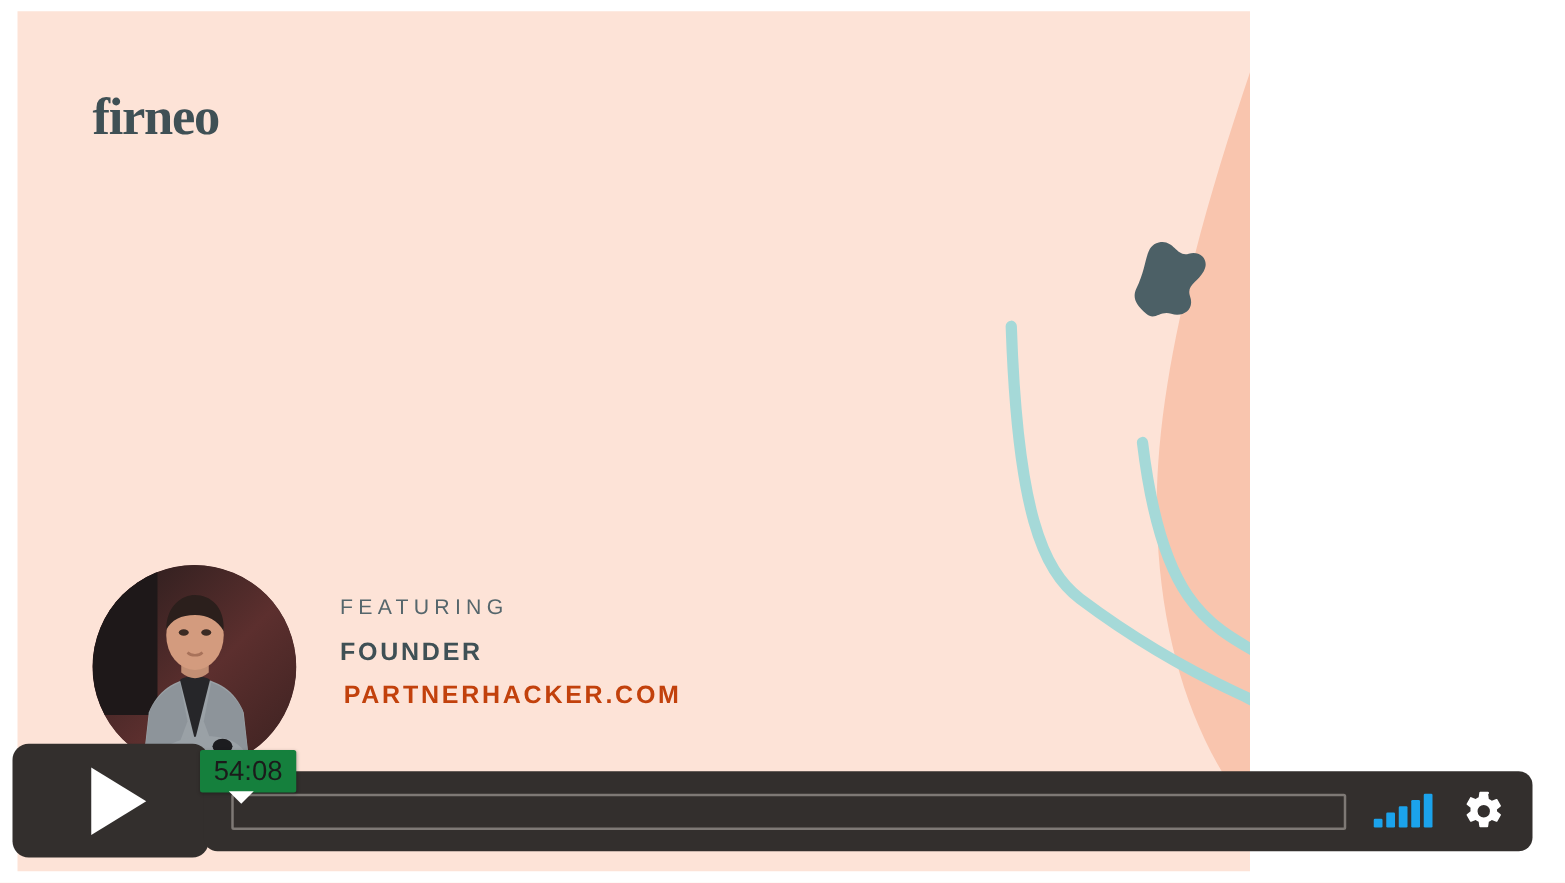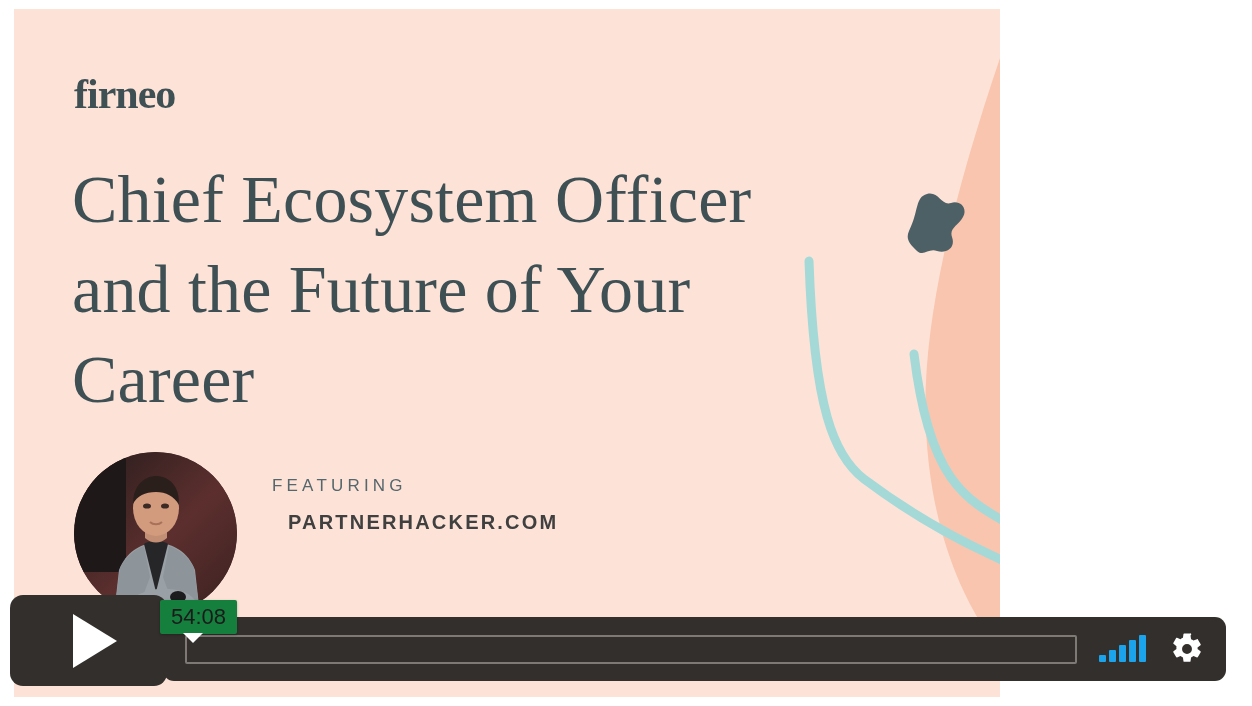--- a/index.html
+++ b/index.html
@@ -114,22 +114,22 @@
     font-weight: 700;
     letter-spacing: 2.2px;
     color: #3f5055;
     margin: 0 0 14px 0;
     line-height: 1;
   }
   .presenter-site {
     font-size: 20px;
     font-weight: 700;
     letter-spacing: 2.2px;
-    color: #404040;
-    margin: 16px;
+    color: #c2410c;
+    margin: 3px;
     line-height: 1;
   }
 
   
   .play-button {
     position: absolute;
     left: 10px;
     top: 595px;
     width: 157px;
     height: 91px;
@@ -263,21 +263,20 @@
           <path d="M1188 300 c 8 -20 5 -34 17 -37 c 12 -3 14 12 24 9 c 10 -3 18 5 13 14 c -6 9 -15 11 -12 20 c 4 11 -6 18 -15 15 c -9 -3 -13 6 -20 0 c -9 -8 -10 -14 -7 -21 z"></path>
           <path d="M1042 395 c 6 -17 3 -30 14 -33 c 11 -3 13 11 22 8 c 9 -2 16 5 11 13 c -5 8 -12 10 -9 18 c 3 10 -6 15 -14 13 c -8 -3 -11 5 -17 0 c -8 -7 -9 -12 -7 -19 z"></path>
           <path d="M1133 528 c 6 -20 3 -34 15 -38 c 12 -3 14 13 24 10 c 9 -3 17 5 12 14 c -5 9 -14 11 -11 20 c 4 11 -6 18 -15 15 c -9 -3 -13 6 -20 0 c -9 -8 -8 -14 -5 -21 z"></path>
           <path d="M1172 525 c 6 -20 3 -34 15 -38 c 12 -3 14 13 23 10 c 10 -3 18 5 13 14 c -5 9 -14 11 -11 20 c 4 11 -6 18 -15 15 c -9 -3 -13 6 -20 0 c -9 -8 -8 -14 -5 -21 z"></path>
         </g>
       </svg>
     </div>
 
     <div class="slide-logo">firneo</div>
 
-    <h1 class="slide-title">Chief Ecosystem Officer and the Future of Your Career</h1>
 
     <div class="presenter-block">
       <div class="avatar">
         <svg width="163" height="163" viewBox="0 0 163 163" xmlns="http://www.w3.org/2000/svg">
           <defs>
             <clipPath id="avclip">
                 <circle cx="81.5" cy="81.5" r="81.5"></circle>
               </clipPath>
             <linearGradient id="bgGrad" x1="0" y1="0" x2="1" y2="1">
               <stop offset="0%" stop-color="#241b1b"></stop>
@@ -301,20 +300,21 @@
             <ellipse cx="82" cy="56" rx="23" ry="28" fill="#d39b7e"></ellipse>
             <path d="M59 52 C 59 32, 72 24, 82 24 C 94 24, 106 33, 105 53 C 100 44, 92 40, 82 40 C 71 40, 63 44, 59 52 Z" fill="#2b1f1c"></path>
             <ellipse cx="73" cy="54" rx="4" ry="2.6" fill="#3b2b24"></ellipse>
             <ellipse cx="91" cy="54" rx="4" ry="2.6" fill="#3b2b24"></ellipse>
             <path d="M76 70 C 79 73, 85 73, 88 70" stroke="#a8725a" stroke-width="2" fill="none"></path>
           </g>
         </svg>
       </div>
       <div class="presenter-text">
         <p class="featuring-label">FEATURING</p>
+        <p class="presenter-role">FOUNDER</p>
         <p class="presenter-site">PARTNERHACKER.COM</p>
       </div>
     </div>
 
   </div>
 
   <button class="play-button" aria-label="Play">
     <span class="play-glyph"></span>
   </button>
 

